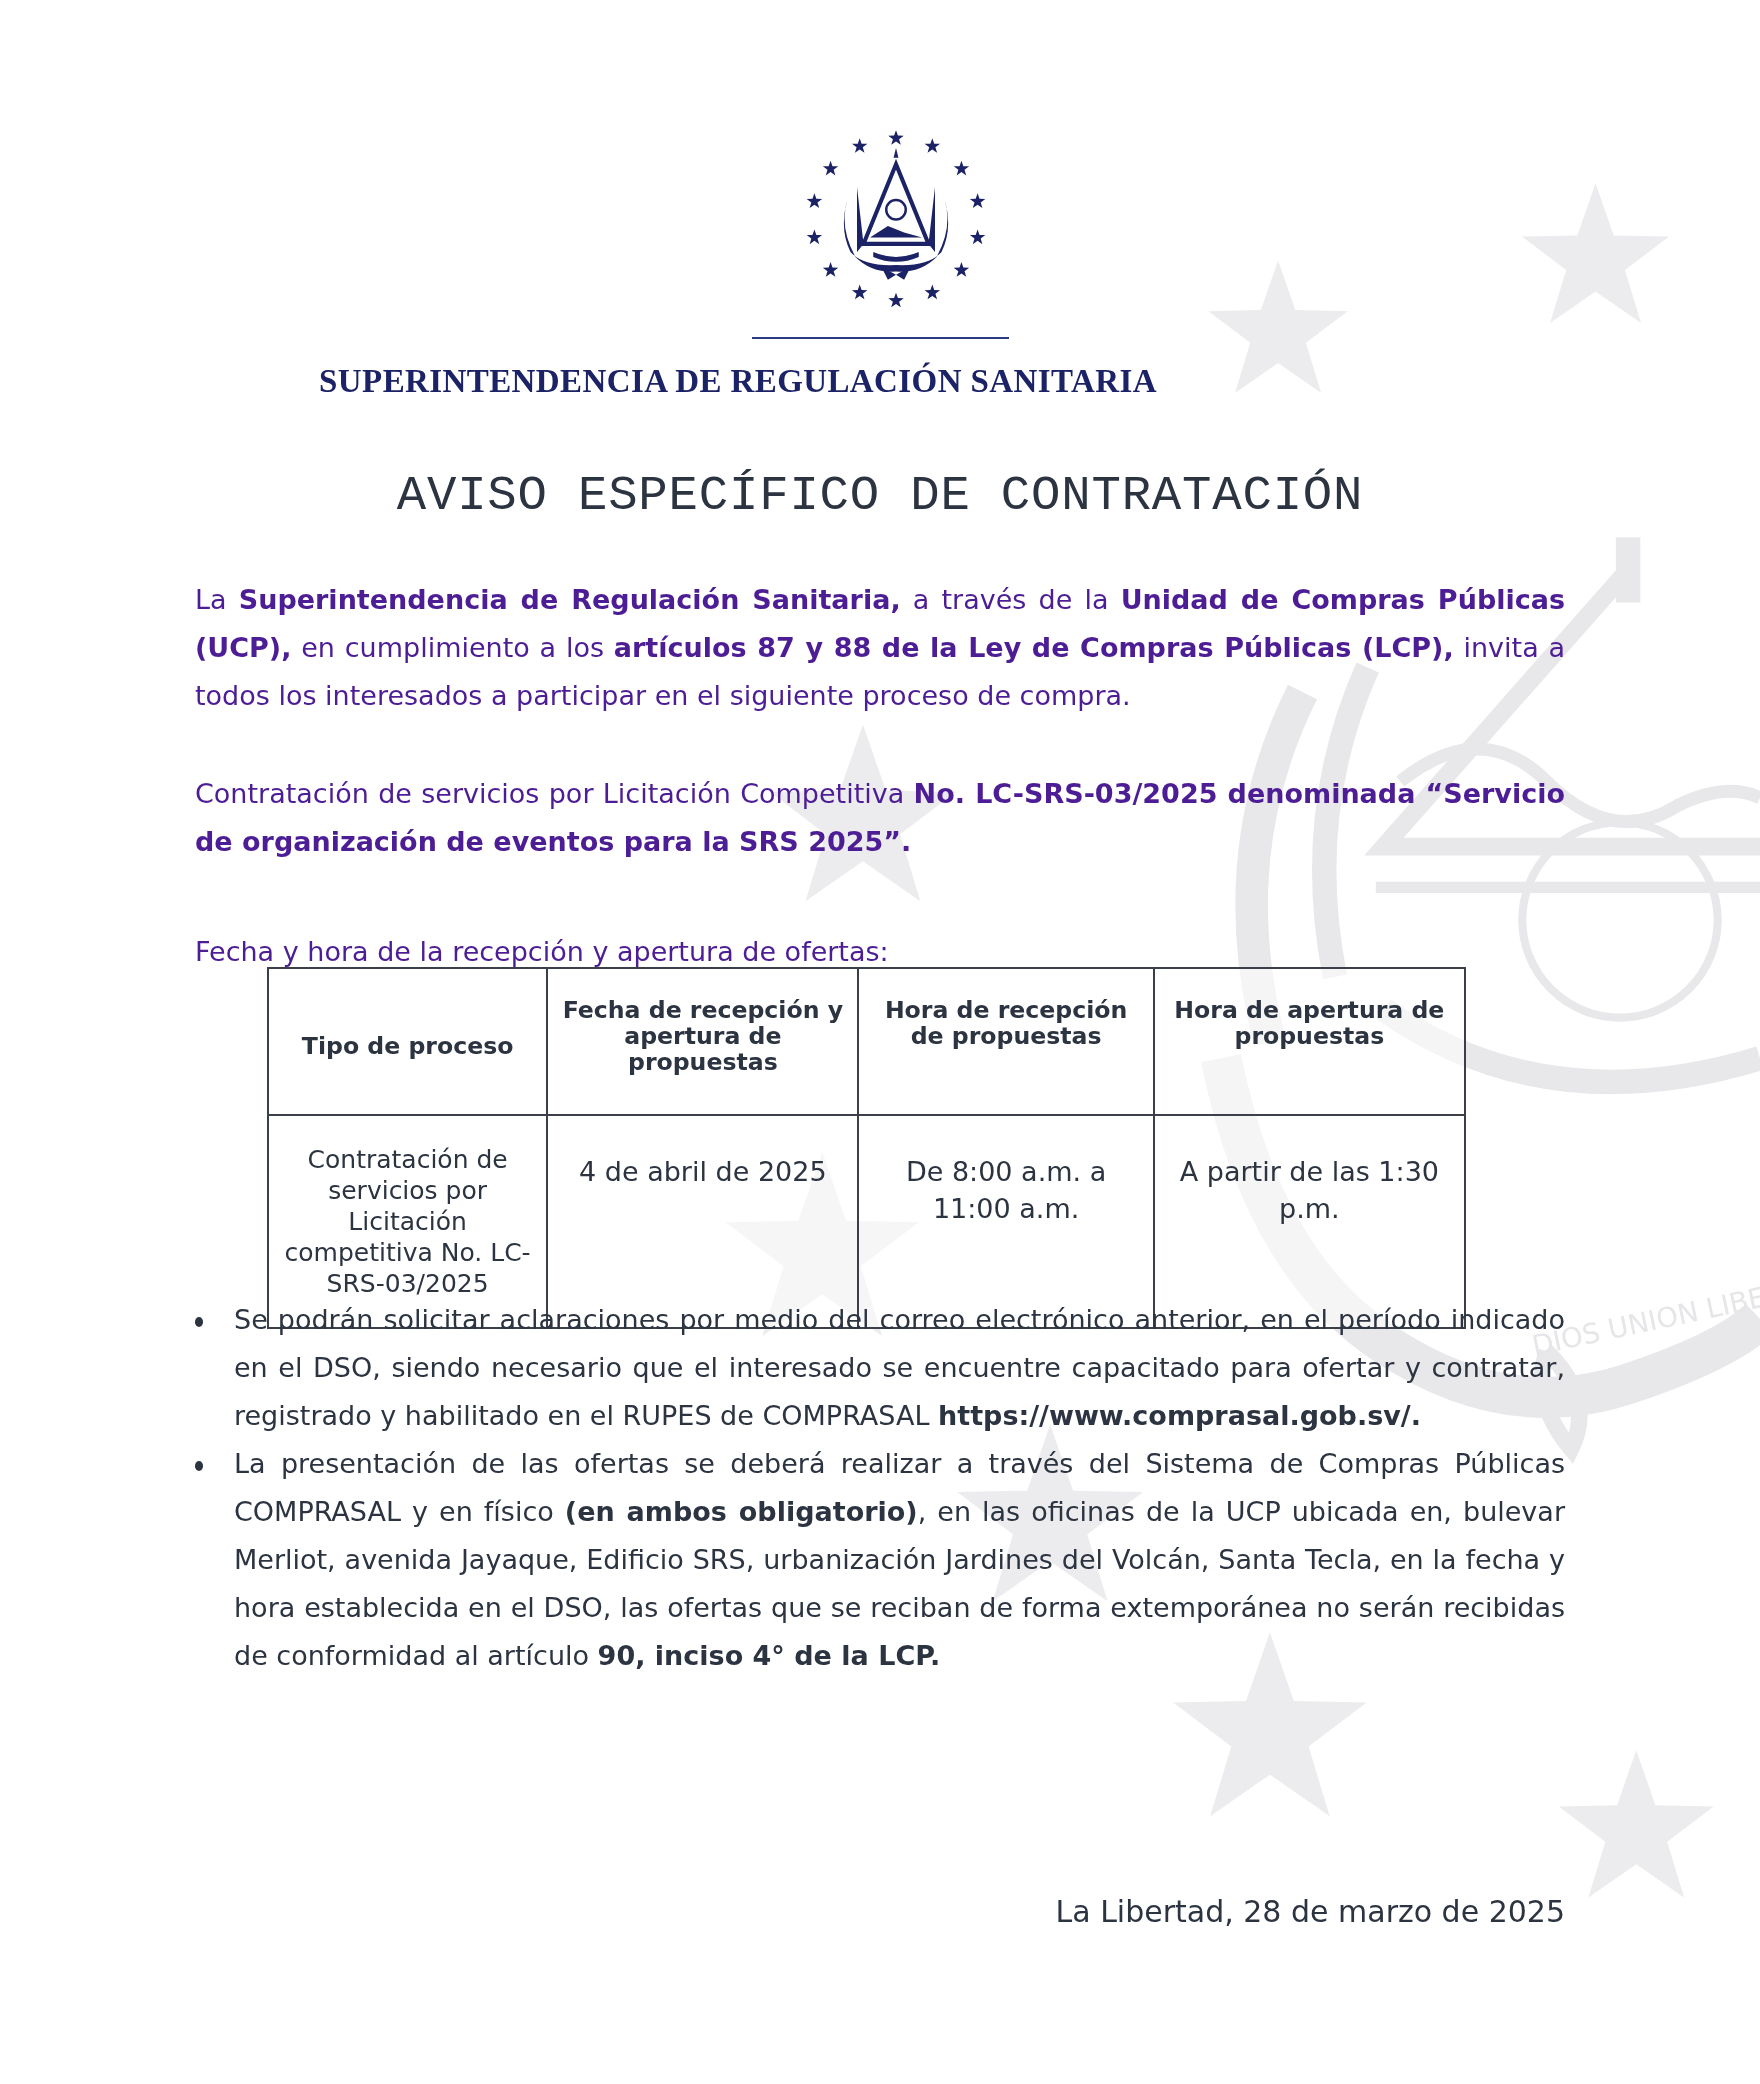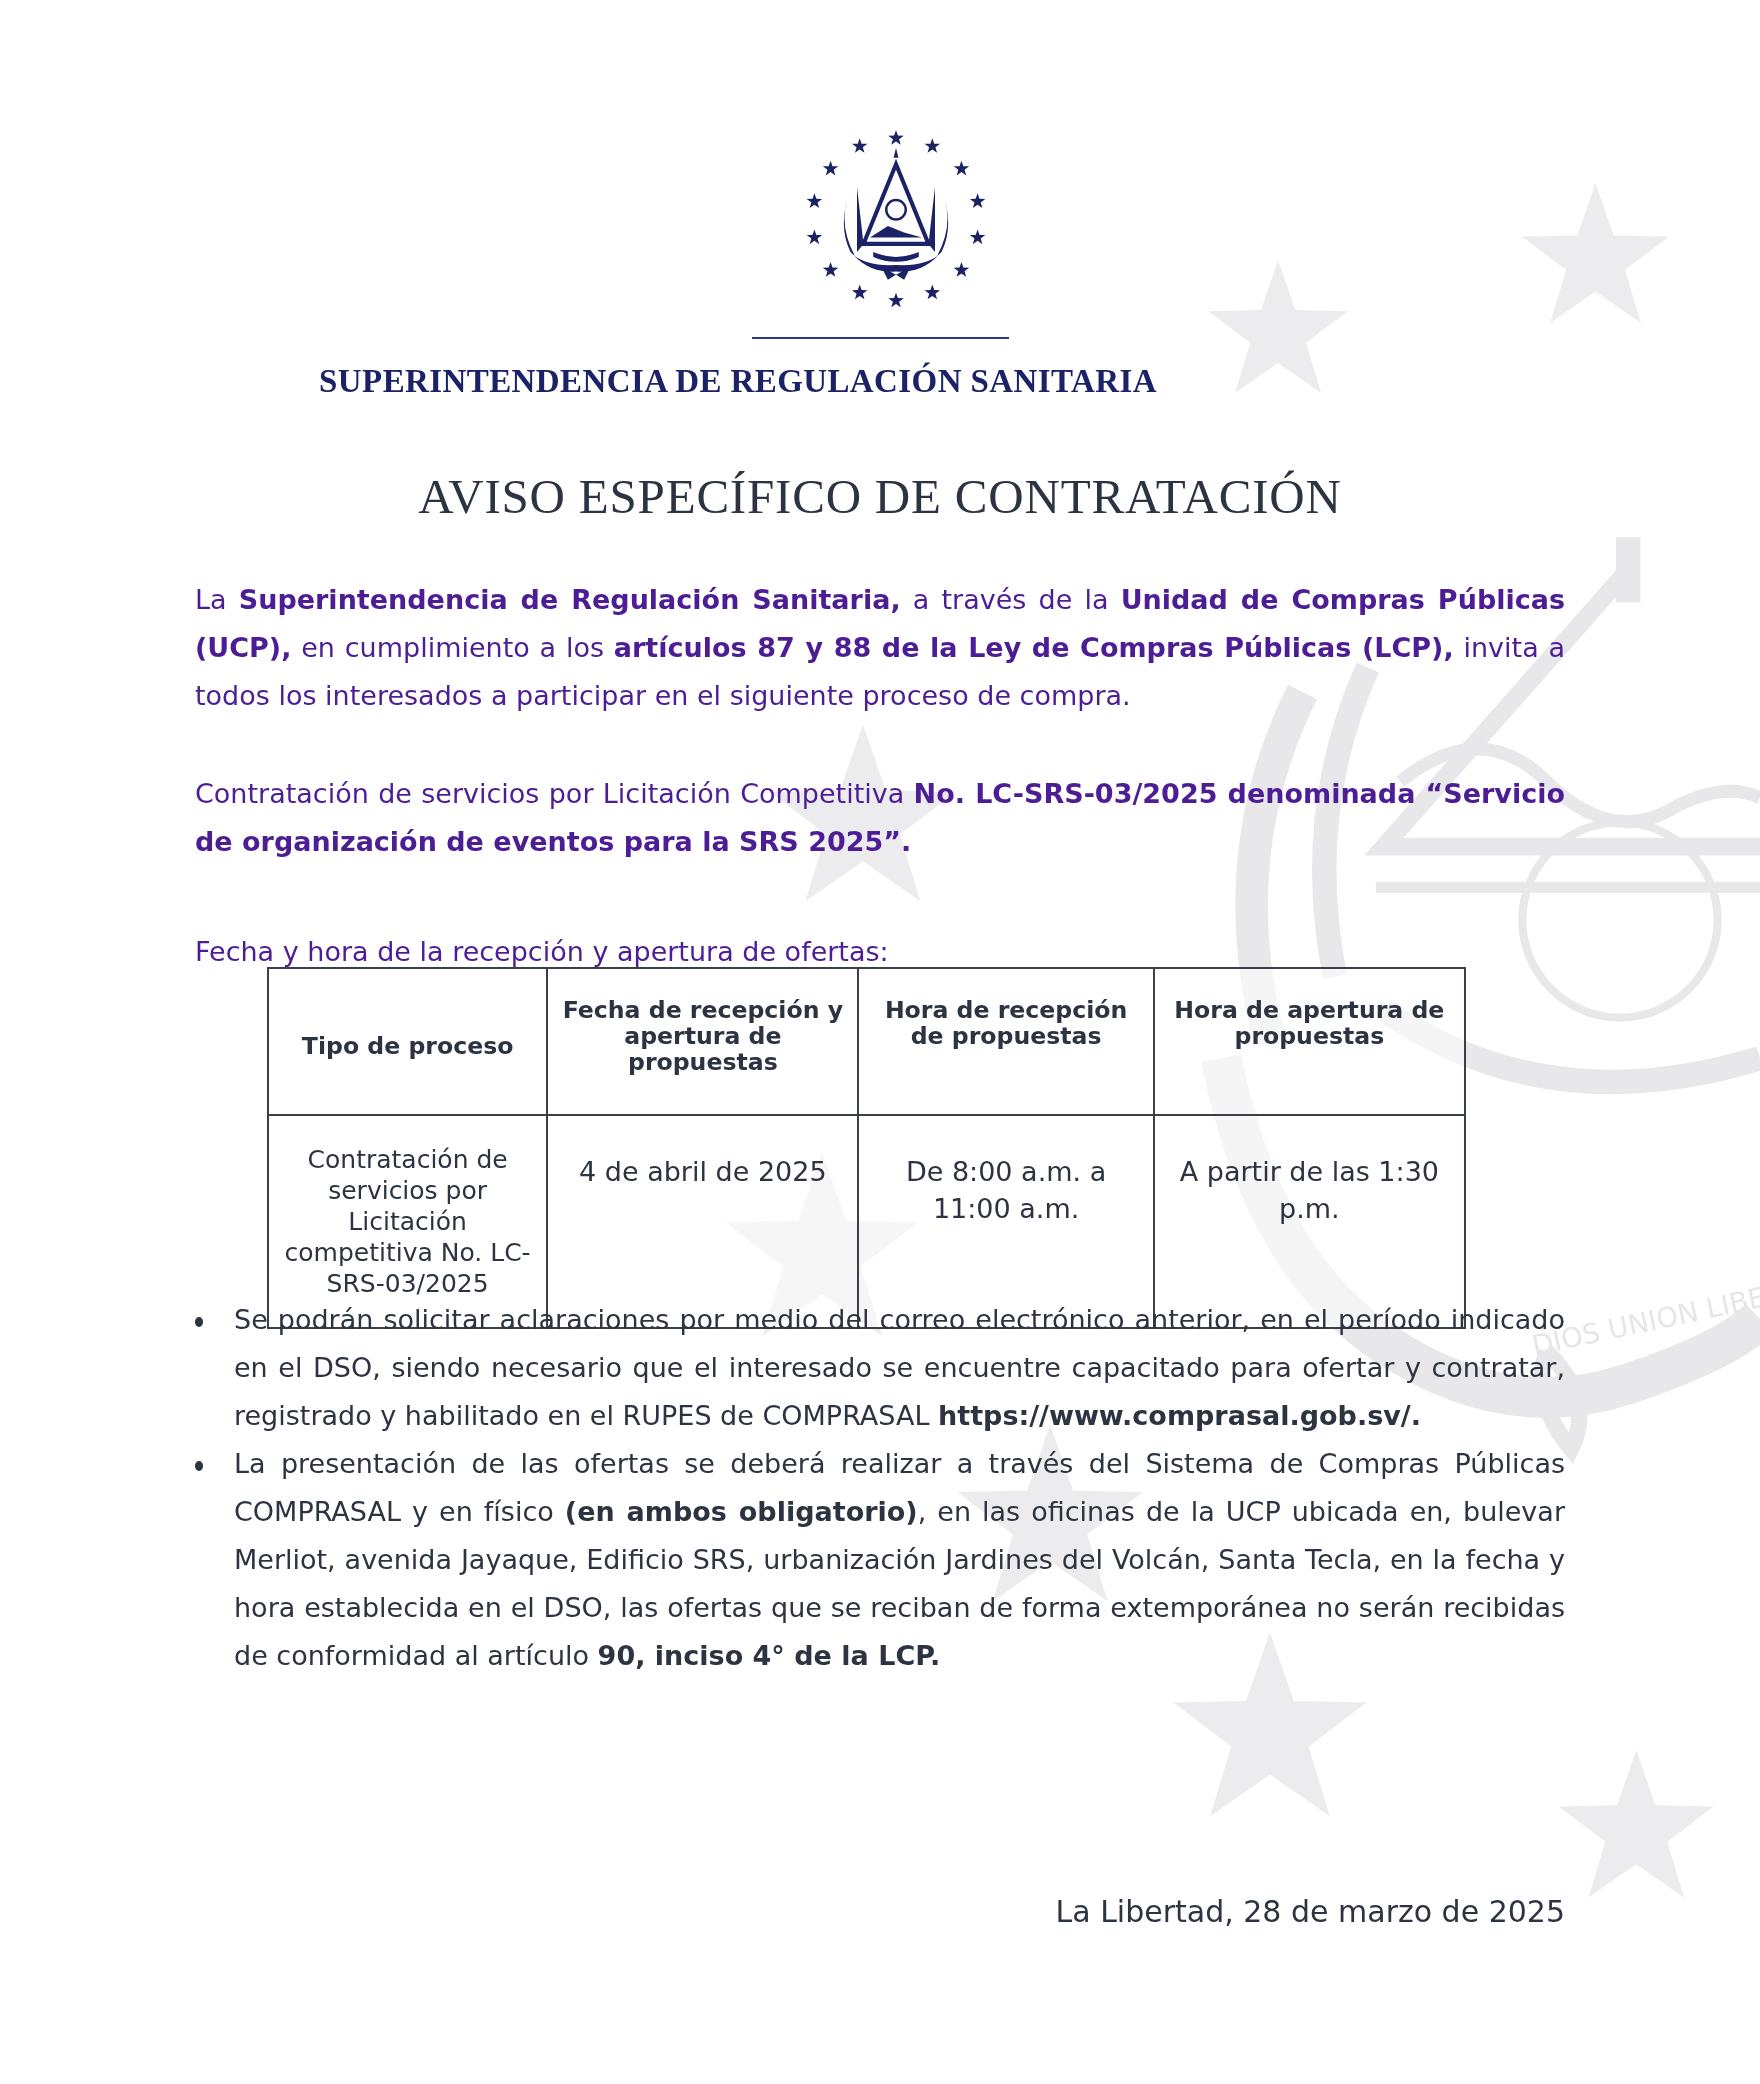--- a/index.html
+++ b/index.html
@@ -18,21 +18,21 @@
     .emblem { position: absolute; left: 782px; top: 122px; width: 228px; height: 195px; }
     .emblem-rule { position: absolute; left: 752px; top: 337px; width: 257px; height: 1.6px; background: #2b3a82; }
 
     .org-title {
       position: absolute; left: 0; top: 363px; width: 1476px; text-align: center;
       font-family: "Liberation Serif", serif; font-weight: bold; font-size: 33px;
       color: #1b2266; letter-spacing: 0.4px;
     }
     .doc-title {
       position: absolute; left: 0; top: 468px; width: 1760px; text-align: center;
-      font-family: Liberation Serif, serif; font-size: 49px; color: #2c3441; letter-spacing: 0.8px;
+      font-family: Liberation Mono, monospace; font-size: 49px; color: #2c3441; letter-spacing: 0.8px;
     }
 
     .para {
       position: absolute; left: 195px; width: 1370px;
       font-size: 27px; line-height: 48px; text-align: justify; color: #4c1d95;
     }
     .para b { font-weight: bold; }
     .p1 { top: 549px; }
     .p2 { top: 743px; }
     .p3 { top: 888px; margin-top: 40px; }

